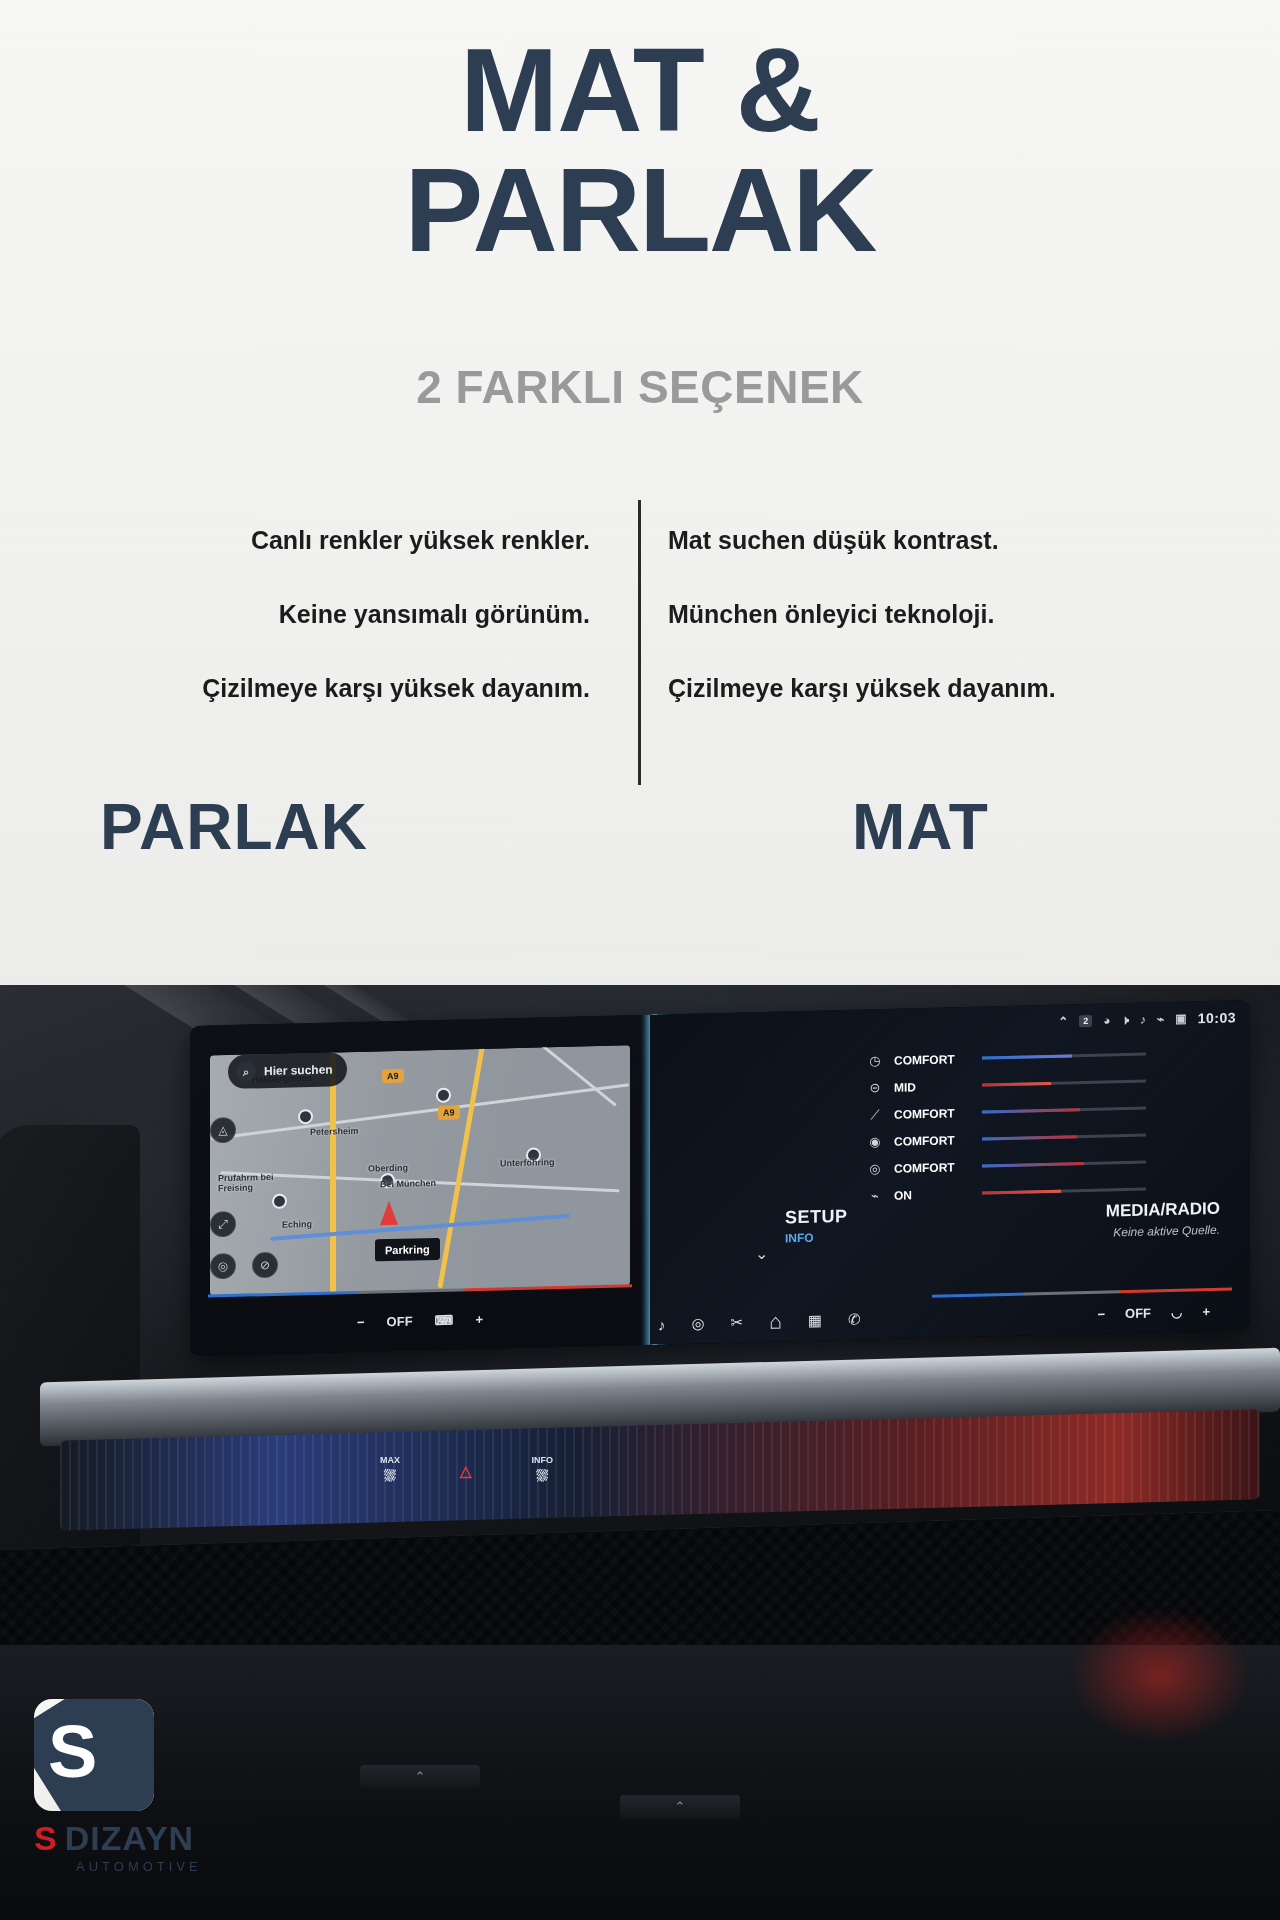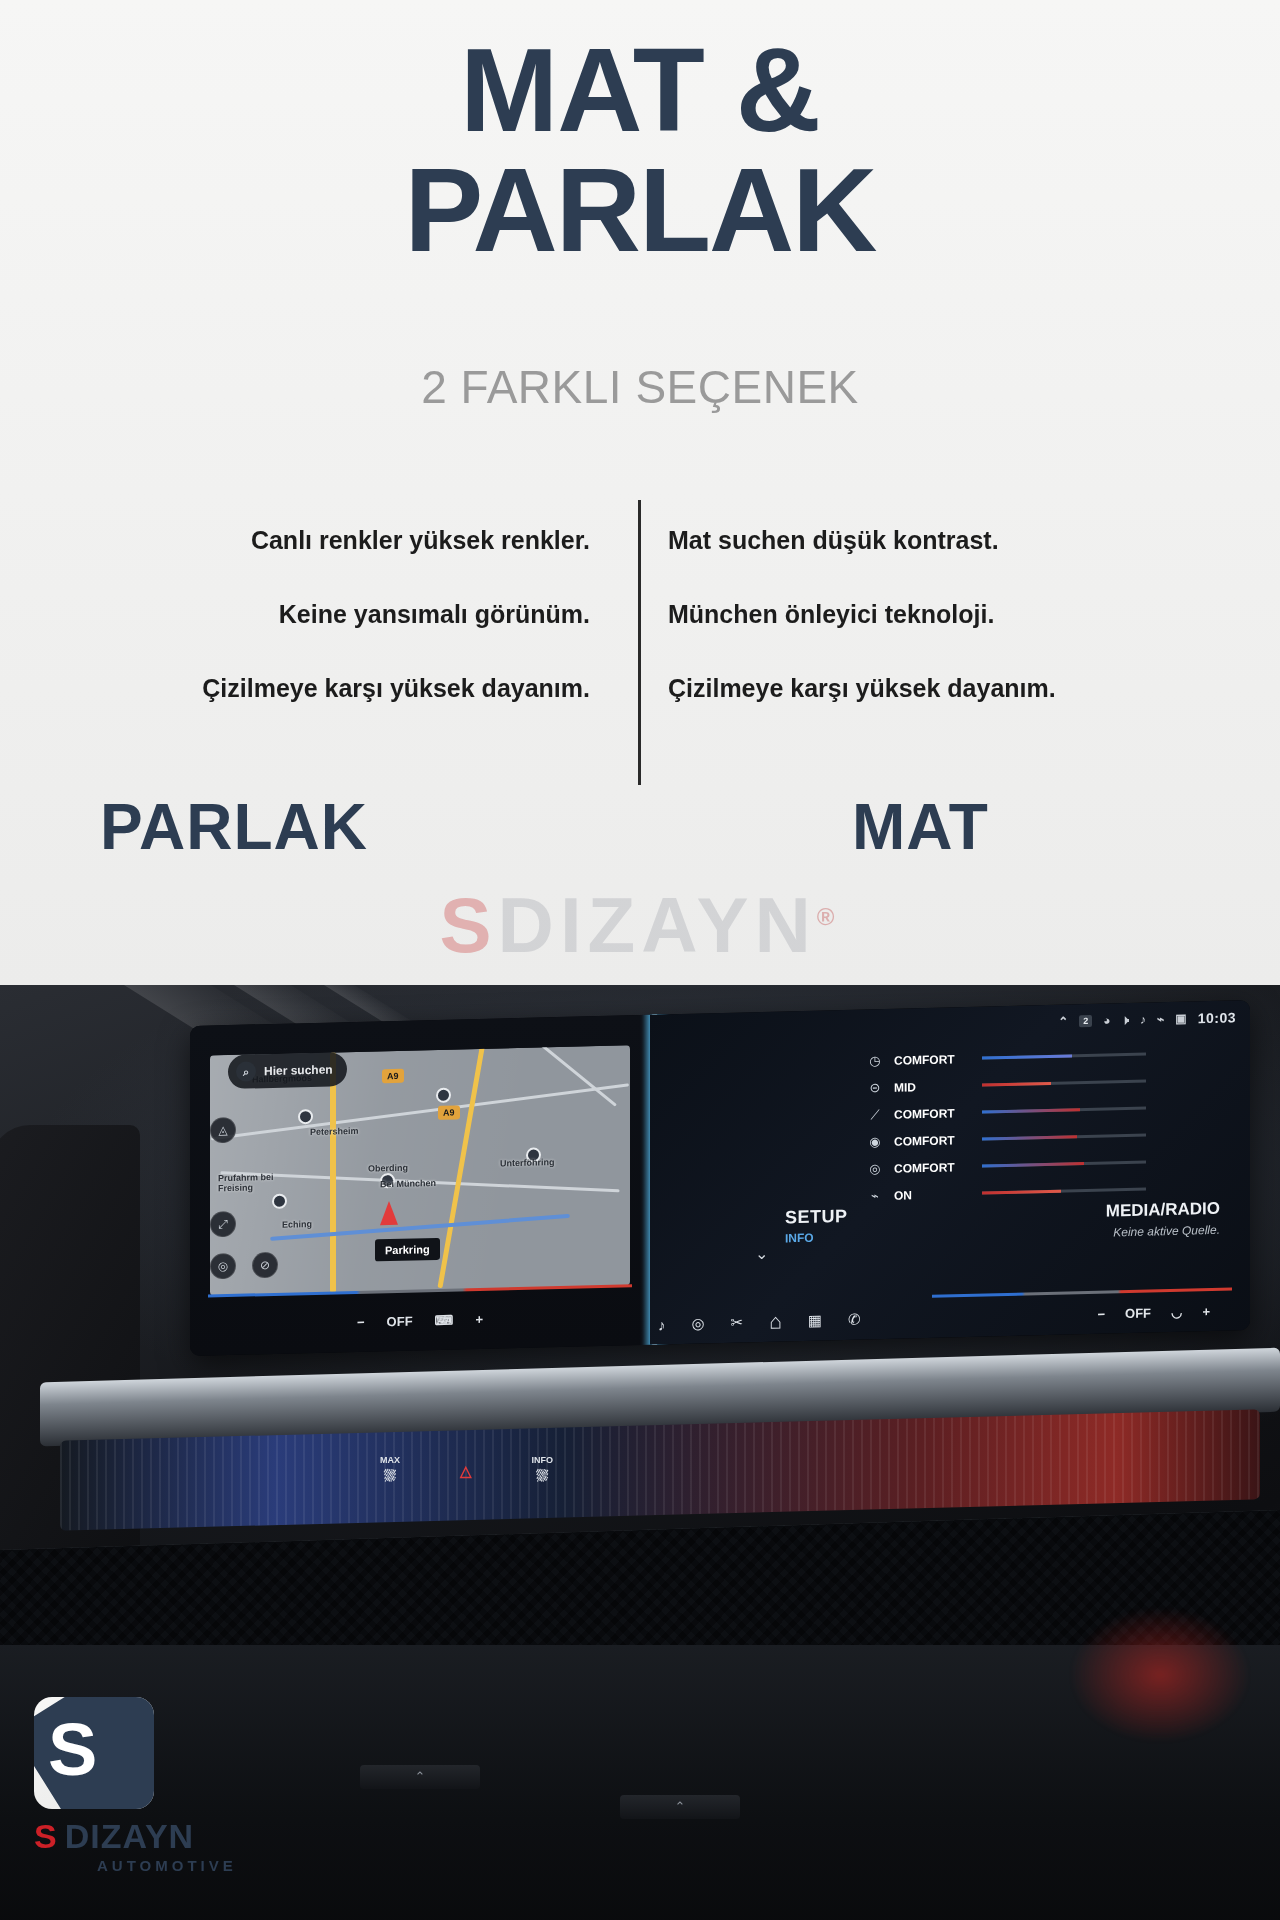--- a/index.html
+++ b/index.html
@@ -38,21 +38,21 @@
     line-height: 1.02;
     letter-spacing: -1px;
   }
   .headline .l2 { display: block; font-size: 118px; letter-spacing: -2px;}
   .subhead {
     position: absolute;
     left: 0; top: 360px;
     width: 1280px;
     text-align: center;
     color: #9a9a9a;
-    font-weight: 400;
+    font-weight: 700;
     font-size: 46px;
     letter-spacing: 0.5px;
   }
 
   .compare {
     position: absolute;
     left: 0; top: 500px;
     width: 1280px;
     height: 300px;
   }
@@ -375,22 +375,22 @@
     margin-top: 10px;
     display: flex; align-items: baseline; gap: 8px;
   }
   .logo-text .s {
     color: #cc2027; font-size: 34px; font-weight: 800; line-height: 1;
   }
   .logo-text .dz {
     color: #2d3d52; font-size: 34px; font-weight: 800; letter-spacing: 1px; line-height: 1;
   }
   .logo-sub {
-    margin-top: 4px; margin-left: 63px;
-    color: #2d3d52; font-size: 15px; font-weight: 700; letter-spacing: 4px;
+    margin-top: 4px; margin-left: 42px;
+    color: #2d3d52; font-size: 13px; font-weight: 400; letter-spacing: 4px;
   }
 </style>
 </head>
 <body>
 
 <div class="page">
 
   <div class="top-panel">
 
     <div class="headline">
@@ -414,23 +414,20 @@
         <div class="line">München önleyici teknoloji.</div>
         <div class="line">Çizilmeye karşı yüksek dayanım.</div>
       </div>
     </div>
 
     <div class="label-row">
       <div class="big-label parlak">PARLAK</div>
       <div class="big-label mat">MAT</div>
     </div>
 
-    <div class="watermark">
-      <span class="wm-s">S</span><span>DIZAYN</span><span class="wm-r">®</span>
-    </div>
   </div>
 
   <div class="photo">
     <div class="interior"></div>
     <div class="stripe s1"></div>
     <div class="stripe s2"></div>
     <div class="stripe s3"></div>
     <div class="seat-left"></div>
 
     <div class="screen">

